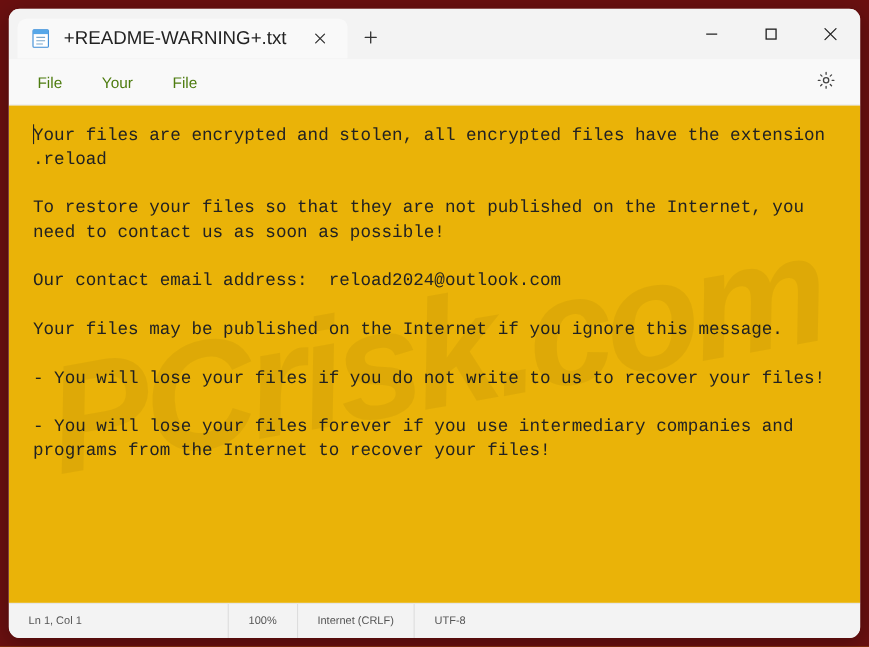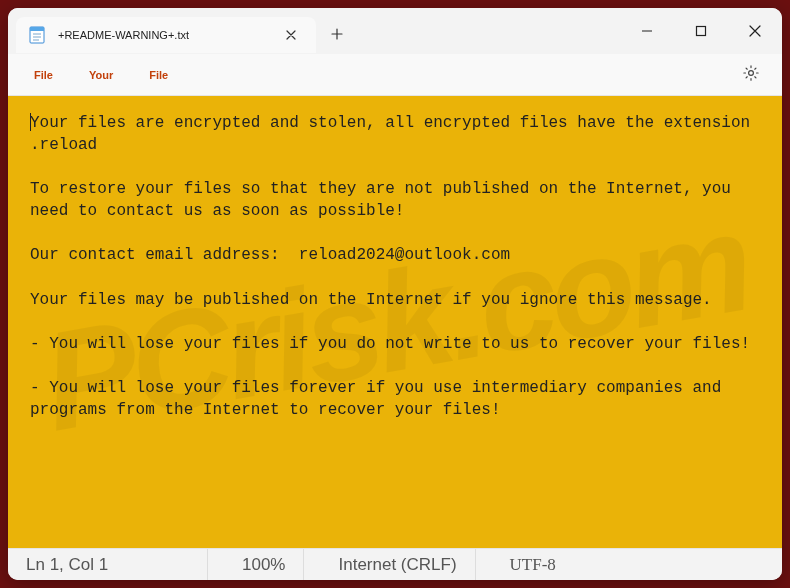--- a/index.html
+++ b/index.html
@@ -42,21 +42,21 @@
     height: 36px;
     margin-top: 8px;
     padding: 0 14px 0 12px;
     background: #f9f9f9;
     border-radius: 8px 8px 0 0;
     gap: 12px;
     min-width: 300px;
     position: relative;
   }
   .tab .app-icon svg { display: block; }
-  .tab-title { flex: 1; font-size: 11px; color: #222; }
+  .tab-title { flex: 1; font-size: 17px; color: #222; }
   .tab-close {
     width: 22px; height: 22px;
     display: flex; align-items: center; justify-content: center;
     color: #444; border-radius: 4px;
     font-size: 14px;
   }
   .new-tab {
     width: 34px; height: 34px;
     margin-top: 6px; margin-left: 4px;
     display: flex; align-items: center; justify-content: center;
@@ -75,24 +75,23 @@
   .menubar {
     height: 42px;
     display: flex;
     align-items: center;
     padding: 0 14px 0 8px;
     background: #f9f9f9;
     border-bottom: 1px solid #e5e5e5;
   }
   .menu-item {
     padding: 6px 18px;
-    font-size: 11px;
-    color: #c2410c;
+    font-size: 14px;
+    color: #4d7c0f;
     border-radius: 4px;
-    font-weight: bold;
   }
   .menubar .spacer { flex: 1; }
   .settings-btn {
     width: 34px; height: 34px;
     display: flex; align-items: center; justify-content: center;
     color: #444;
   }
   
   .content {
     flex: 1;
@@ -113,33 +112,32 @@
     width: 1px; height: 18px;
     background: #222;
   }
   
   .statusbar {
     height: 32px;
     display: flex;
     align-items: center;
     background: #f3f3f3;
     border-top: 1px solid #e5e5e5;
-    font-size: 17px;
+    font-size: 10px;
     color: #555;
-    gap: 16px;
   }
   .status-cell {
     padding: 0 18px;
     border-right: 1px solid #ddd;
     height: 100%;
     display: flex;
     align-items: center;
   }
   .status-cell.first { min-width: 200px; }
-  .status-cell:last-child { border-right: none; font-family: Liberation Serif, serif; }
+  .status-cell:last-child { border-right: none; }
   
   .watermark {
     position: absolute;
     top: 50%; left: 50%;
     transform: translate(-50%, -50%) rotate(-10deg);
     font-family: Arial, sans-serif;
     font-size: 140px;
     font-weight: 800;
     font-style: italic;
     letter-spacing: -6px;

